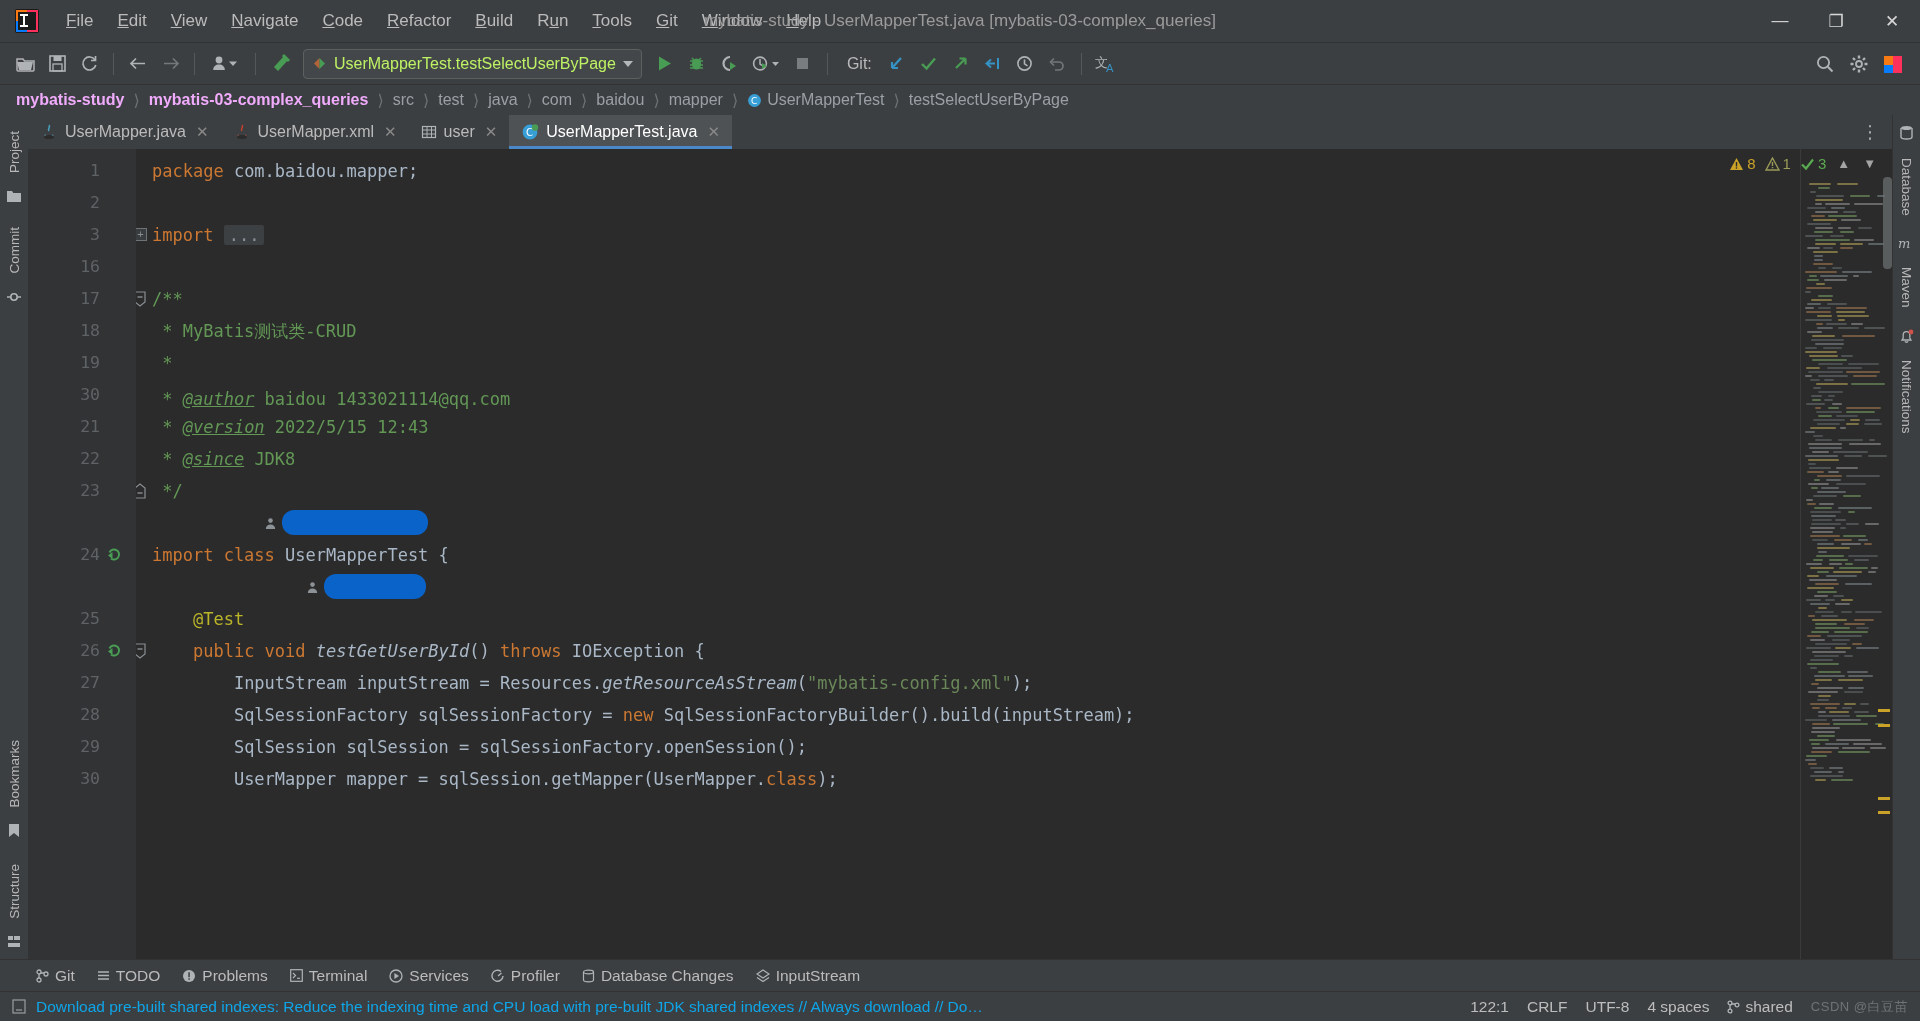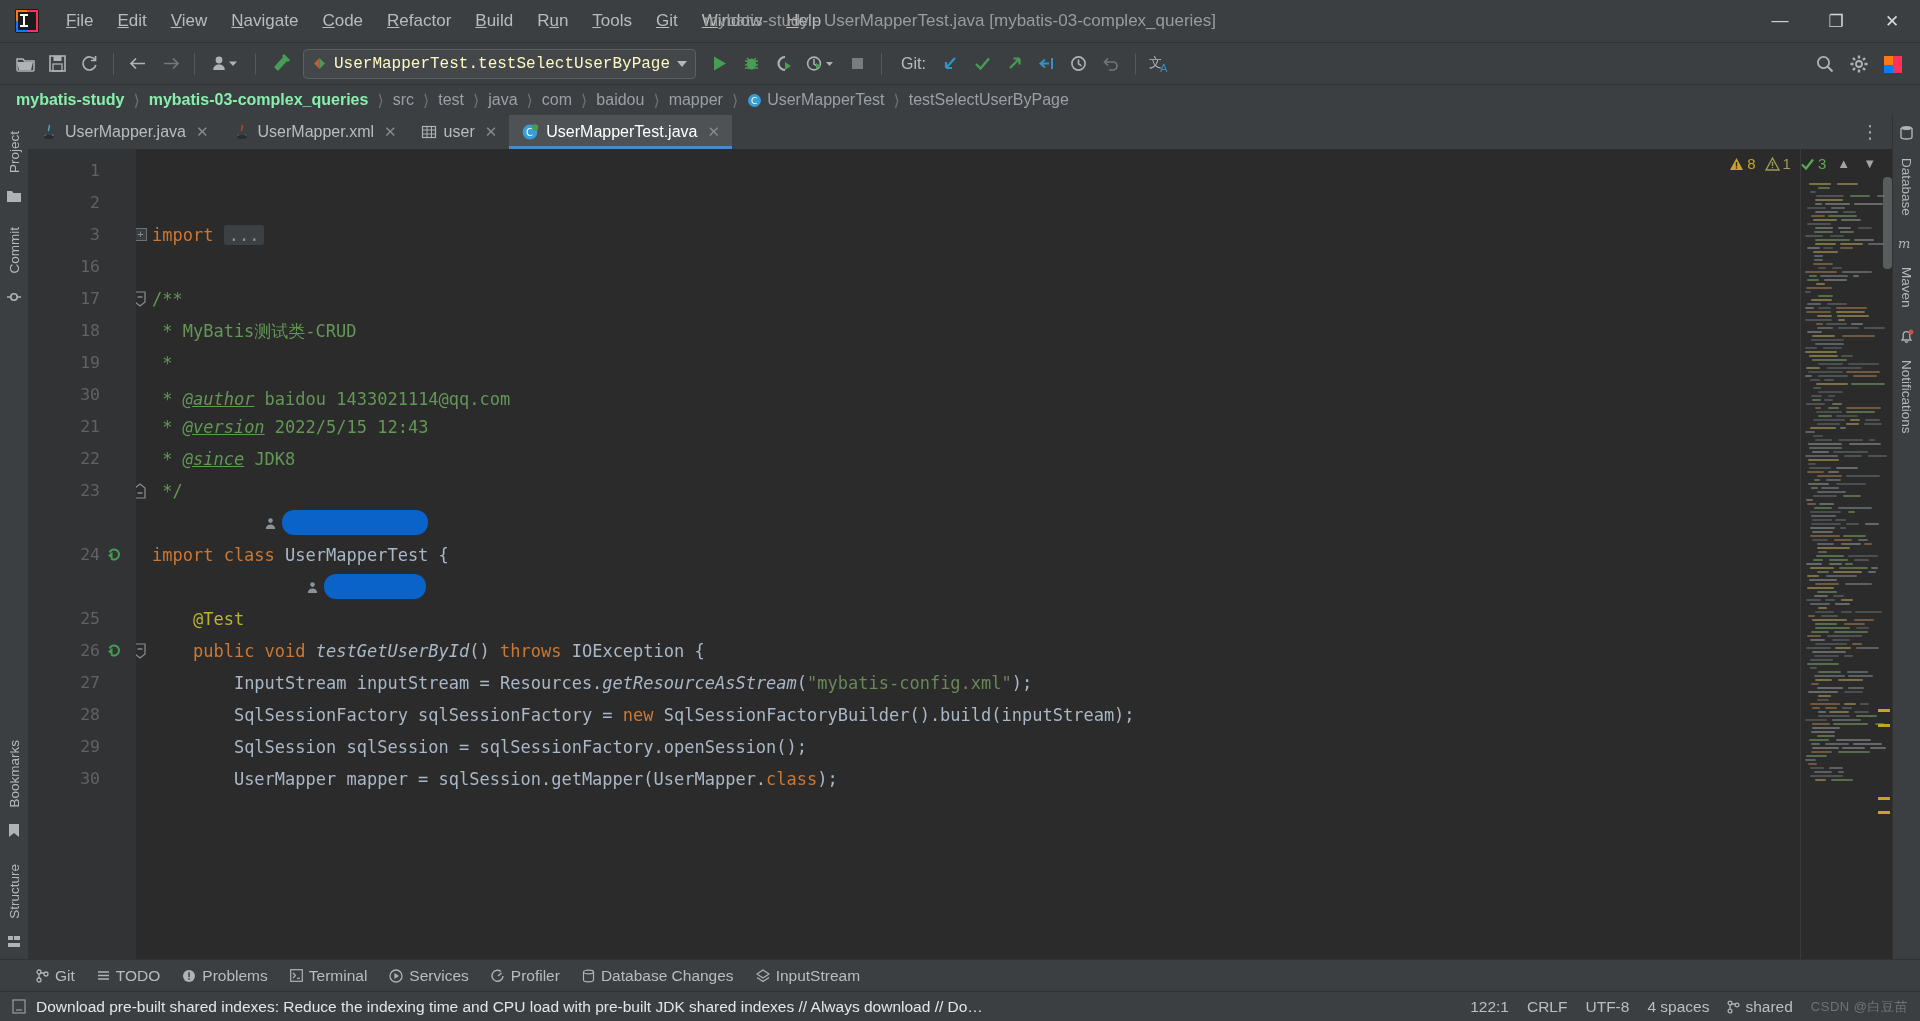--- a/index.html
+++ b/index.html
@@ -40,32 +40,32 @@
   }
   .tb-btn {
     width: 30px; height: 30px; display: flex; align-items: center; justify-content: center;
     border-radius: 3px; color: #afb1b3;
   }
   .tb-sep { width: 1px; height: 22px; background: #555759; margin: 0 7px; }
   .runconfig {
     display: flex; align-items: center; height: 30px; border: 1px solid #5e6060;
     border-radius: 4px; background: #43474a; padding: 0 8px 0 8px; gap: 7px; margin: 0 6px;
   }
-  .runconfig .rc-label { color: #fef9c3; font-size: 16px; white-space: nowrap; font-family: Liberation Mono, monospace; }
+  .runconfig .rc-label { color: #bef264; font-size: 16px; white-space: nowrap; }
   .caret-down { width:0;height:0;border-left:5px solid transparent;border-right:5px solid transparent;border-top:6px solid #b4b7ba; }
   .git-label { color: #bbbbbb; font-size: 16px; margin: 0 8px 0 10px; }
   .tb-right { margin-left: auto; display: flex; align-items: center; gap: 4px; padding-right: 12px; }
 
   
   .breadcrumb {
     height: 30px; flex: 0 0 30px; background: #3c3f41; display: flex; align-items: center;
     padding-left: 12px; gap: 0px; font-size: 16px;
   }
   .crumb { color: #a9b7c6; padding: 0 4px; white-space: nowrap; display:flex; align-items:center; gap:5px; }
-  .crumb.bold { font-weight: bold; color: #86efac; }
+  .crumb.bold { font-weight: bold; color: #f0abfc; }
   .crumb.dim { color: #9aa0a6; }
   .crumb-sep { color: #6e7275; padding: 0 5px; font-size: 16px; }
 
   
   .body { flex: 1 1 auto; display: flex; min-height: 0; }
 
   
   .rail-left, .rail-right {
     width: 28px; background: #3c3f41; display: flex; flex-direction: column;
     align-items: center; flex: 0 0 28px; padding-top: 6px;
@@ -158,21 +158,21 @@
     padding-left: 36px; gap: 22px; border-top: 1px solid #323232;
   }
   .tw-item { display: flex; align-items: center; gap: 6px; color: #bbbbbb; font-size: 15.5px; white-space: nowrap; }
   .tw-ico { font-size: 14px; color: #b0b3b6; }
 
   
   .statusbar {
     height: 30px; flex: 0 0 30px; background: #3c3f41; display: flex; align-items: center;
     padding: 0 12px; gap: 10px; border-top: 1px solid #323232;
   }
-  .sb-msg { color: #e5e5e5; font-size: 15.5px; white-space: nowrap; overflow: hidden; }
+  .sb-msg { color: #0ea5e9; font-size: 15.5px; white-space: nowrap; overflow: hidden; }
   .sb-right { margin-left: auto; display: flex; align-items: center; gap: 18px; color: #bdbdbd; font-size: 15.5px; }
   .sb-wm { color: #6f7376; font-size: 13px; letter-spacing: 0.5px; }
   svg { display: block; }
 </style>
 </head>
 <body>
 
 <div id="app">
 
   <div class="titlebar">
@@ -532,20 +532,21 @@
                 <path d="M2 9.5 L6.5 13 L6.5 6 Z" fill="#499c54"></path>
               </svg>
             </div>
             <div class="lnum" style="position: absolute; top: 518px; left: 0px; width: 72px; text-align: right; height: 32px; line-height: 32px; padding: 0px;">27</div>
             <div class="lnum" style="position: absolute; top: 550px; left: 0px; width: 72px; text-align: right; height: 32px; line-height: 32px; padding: 0px;">28</div>
             <div class="lnum" style="position: absolute; top: 582px; left: 0px; width: 72px; text-align: right; height: 32px; line-height: 32px; padding: 0px;">29</div>
             <div class="lnum" style="position: absolute; top: 614px; left: 0px; width: 72px; text-align: right; height: 32px; line-height: 32px; padding: 0px;">30</div>
           </div>
 
         <div class="code-scroll" id="codescroll">
+            <div class="codetext" style="position: absolute; top: 6px; left: 0px; height: 32px; line-height: 32px;"><span class="kw">package </span><span class="">com.baidou.mapper;</span></div>
             <div class="fold-box" style="position: absolute; top: 79px; left: -2px;">+</div>
             <div class="codetext" style="position: absolute; top: 70px; left: 0px; height: 32px; line-height: 32px;"><span class="kw">import </span><span class="import-fold">...</span></div>
             <div class="fold-tri" style="position: absolute; top: 142px; left: -3px;">
               <svg width="14" height="16" viewBox="0 0 14 16">
                 <path d="M2 1h10v10l-5 4-5-4z" fill="none" stroke="#8a8f92" stroke-width="1.2"></path>
                 <path d="M4.5 6h5" stroke="#8a8f92" stroke-width="1.4"></path>
               </svg>
             </div>
             <div class="codetext" style="position: absolute; top: 134px; left: 0px; height: 32px; line-height: 32px;"><span class="cmt">/**</span></div>
             <div class="codetext" style="position: absolute; top: 166px; left: 0px; height: 32px; line-height: 32px;"><span class="cmt"> * MyBatis测试类-CRUD</span></div>

